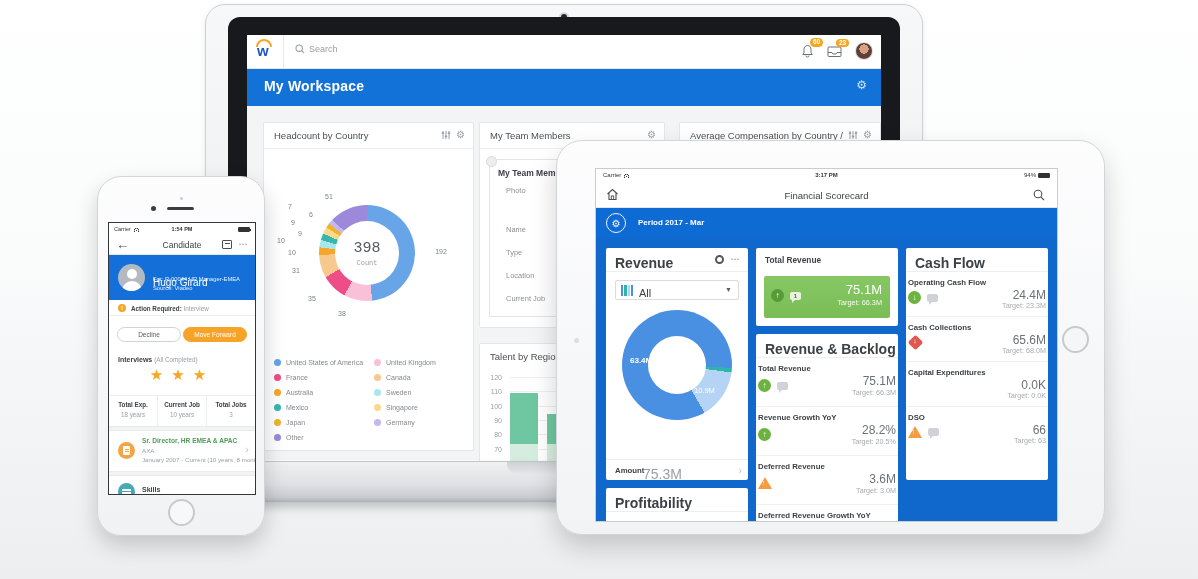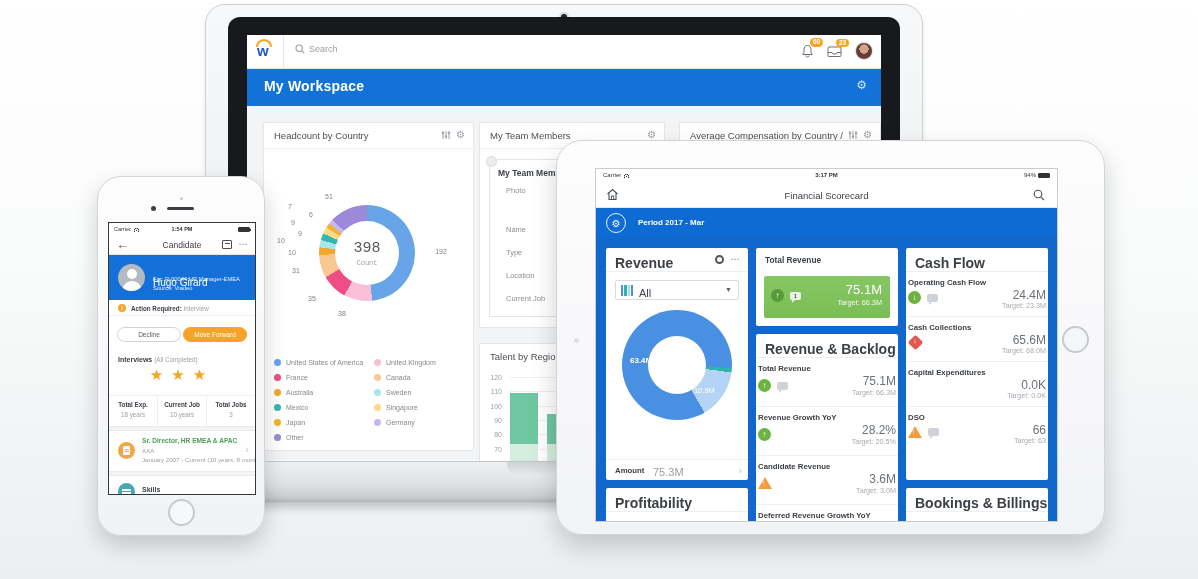--- a/index.html
+++ b/index.html
@@ -184,21 +184,21 @@
   .sel .bars i { flex:1; }
   .sel .lab { position:absolute; left:23px; top:6px; font-size:11px; color:#3c4146; }
   .sel .caret { position:absolute; right:6px; top:5px; font-size:7px; color:#5a6067; }
 
   .rev-donut { left:16px; top:62px; width:110px; height:110px; }
   .rev-hole { left:42px; top:88px; width:58px; height:58px; }
   .rev-lab1 { position:absolute; left:24px; top:108px; color:#fff; font-size:8px; font-weight:bold; }
   .rev-lab2 { position:absolute; left:88px; top:138px; color:#fff; font-size:7.5px; }
   .amt-row { position:absolute; left:0; right:0; bottom:0; height:21px; border-top:1px solid #eceeef; }
   .amt-row .k { position:absolute; left:9px; top:6px; font-size:7.8px; font-weight:bold; color:#3c4146; }
-  .amt-row .v { position:absolute; left:47px; top:6px; font-size:11px; color:#9aa0a6; }
+  .amt-row .v { position:absolute; left:37px; top:6px; font-size:14px; color:#9aa0a6; }
   .amt-row .chev { top:4px; }
 
   .green-tile { position:absolute; left:8px; right:8px; top:28px; height:42px; border-radius:2px;
      background:linear-gradient(180deg,#86c763,#7abd55); }
   .gt-icons { position:absolute; left:7px; top:13px; display:flex; gap:6px; align-items:center; }
   .gt-val { position:absolute; right:8px; top:6px; color:#fff; font-size:13px; text-align:right; }
   .gt-target { position:absolute; right:8px; top:22px; color:rgba(255,255,255,.92); font-size:7.3px; }
 
   .ic-circ { width:13px; height:13px; border-radius:50%; color:#fff; font-size:8px; line-height:13px; text-align:center; flex:none; }
   .ic-circ.green { background:#6cb33f; }
@@ -526,21 +526,21 @@
             <div class="lab">Revenue Growth YoY</div>
             <div class="body">
               <span class="icons">
                   <span class="ic-circ green">↑</span>
                 </span>
               <span class="val">28.2%</span>
               <span class="tgt">Target: 20.5%</span>
             </div>
           </div>
           <div class="kpi">
-            <div class="lab">Candidate Revenue</div>
+            <div class="lab">Deferred Revenue</div>
             <div class="body">
               <span class="icons">
                   <span class="tri"></span>
                 </span>
               <span class="val">3.6M</span>
               <span class="tgt">Target: 3.0M</span>
             </div>
           </div>
           <div class="kpi" style="border-bottom:none;">
             <div class="lab">Deferred Revenue Growth YoY</div>
@@ -585,26 +585,20 @@
               <span class="icons" style="top:4px;">
                   <span class="tri"></span>
                   <span class="bubble"></span>
                 </span>
               <span class="val">66</span>
               <span class="tgt" style="top:14px;">Target: 63</span>
             </div>
           </div>
         </div>
 
-        <div class="tcard" style="left:310px;top:250px;width:142px;height:60px;">
-          <div class="tcard-head">
-              <span class="t">Bookings &amp; Billings</span>
-            </div>
-          <div style="padding:7px 9px;font-size:7.8px;font-weight:bold;color:#3c4146;">Bookings</div>
-        </div>
 
       </div>
     </div>
   </div>
 
   <div class="phone-frame">
     <div class="ph-cam"></div>
     <div class="ph-sensor"></div>
     <div class="ph-speaker"></div>
     <div class="ph-home"></div>

